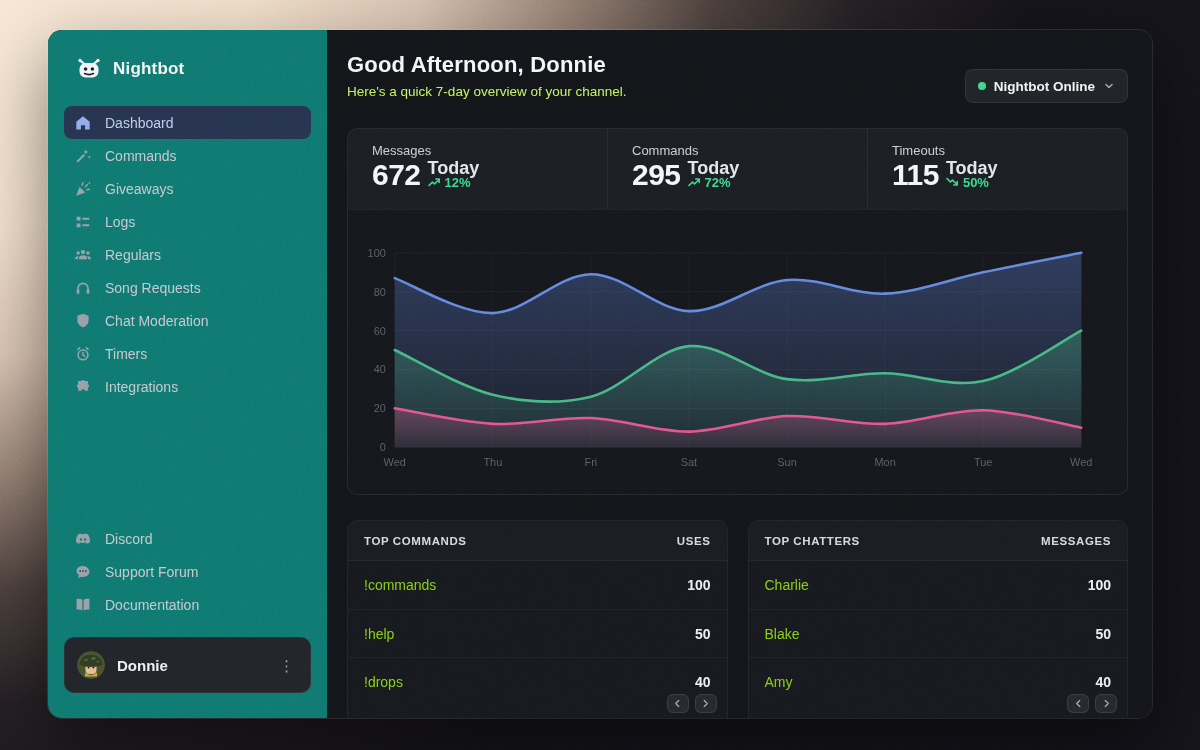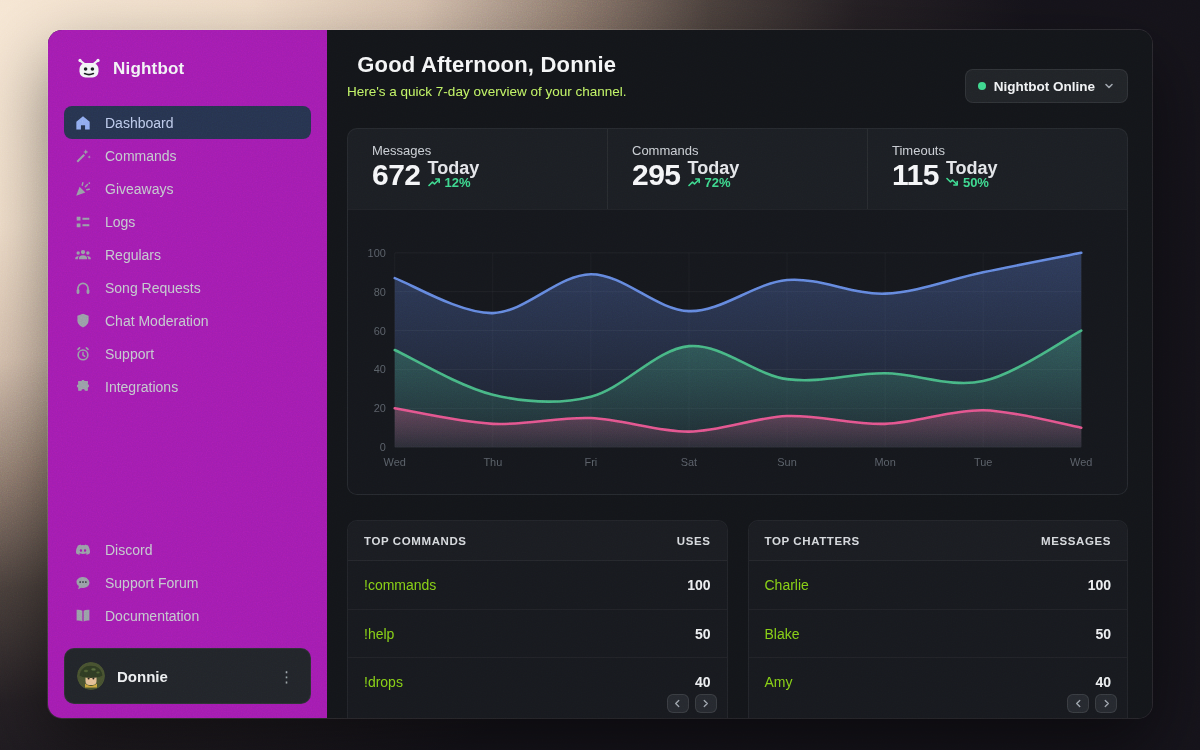--- a/index.html
+++ b/index.html
@@ -19,22 +19,22 @@
 
   
   .window {
     position:absolute; left:48px; top:30px; width:1104px; height:688px;
     border-radius:14px; overflow:hidden; display:flex;
     background:#131519;
     box-shadow:0 0 0 1px rgba(255,255,255,.10), 0 28px 70px rgba(0,0,0,.5);
   }
 
   
-  .sidebar { width:279px; flex:0 0 279px; background:#a21caf;
-             display:flex; flex-direction:column; padding:24px 16px 14px; }
+  .sidebar { width:279px; flex:0 0 279px; background:#0f766e;
+             display:flex; flex-direction:column; padding:24px 16px 25px; }
   .logo-row { display:flex; align-items:center; gap:11px; padding-left:12px; height:30px; }
   .logo-row svg { display:block; }
   .logo-text { color:#f2f3f5; font-size:17px; font-weight:700; letter-spacing:.2px; }
 
   .nav { margin-top:22px; display:flex; flex-direction:column; }
   .nav-item { display:flex; align-items:center; gap:13px; height:33px;
               padding:0 10px; border-radius:8px; color:#c3c7cd; font-size:14px;
               font-weight:500; cursor:pointer; }
   .nav-item .nicon { width:18px; height:18px; color:#979da5; display:flex; align-items:center; justify-content:center; }
   .nav-item.active { background:#26334e; color:#bac8ea; }
@@ -45,21 +45,21 @@
   .user-card { margin-top:14px; height:56px; background:#212429;
                border:1px solid rgba(255,255,255,.055); border-radius:10px;
                display:flex; align-items:center; gap:12px; padding:0 12px; cursor:pointer; }
   .user-name { color:#eceef0; font-size:15px; font-weight:600; flex:1; }
   .kebab { color:#9aa0a8; font-size:15px; line-height:1; padding:2px 4px; cursor:pointer; }
   .avatar { width:28px; height:28px; border-radius:50%; overflow:hidden; flex:0 0 28px; }
 
   
   .main { flex:1; background:#131519; padding:22px 24px 0 20px;
           display:flex; flex-direction:column; min-width:0; }
-  .header-row { display:flex; justify-content:space-between; align-items:flex-start;text-align:center; }
+  .header-row { display:flex; justify-content:space-between; align-items:flex-start; }
   .page-title { color:#f4f5f6; font-size:22px; font-weight:700; letter-spacing:.2px; }
   .page-subtitle { color:#bef264; font-size:13.5px; margin-top:6px; }
 
   .status-btn { margin-top:17px; height:32px; display:flex; align-items:center; gap:8px;
                 background:#202327; border:1px solid rgba(255,255,255,.07);
                 border-radius:8px; padding:16px 12px; cursor:pointer; }
   .status-dot { width:8px; height:8px; border-radius:50%; background:#3dd68c; }
   .status-label { color:#eff1f3; font-size:13.5px; font-weight:700; }
   .status-chevron { color:#9aa0a8; display:flex; }
 
@@ -188,21 +188,21 @@
         <span>Chat Moderation</span>
       </div>
       <div class="nav-item">
         <span class="nicon">
           <svg width="18" height="18" viewBox="0 0 20 20">
               <circle cx="10" cy="11" r="5.4" fill="none" stroke="currentColor" stroke-width="1.8"></circle>
               <path d="M10 8.2v3l2 1.4" stroke="currentColor" stroke-width="1.6" fill="none" stroke-linecap="round"></path>
               <path d="M4.4 4.8 6.2 3.2M15.6 4.8 13.8 3.2" stroke="currentColor" stroke-width="1.8" stroke-linecap="round"></path>
             </svg>
         </span>
-        <span>Support</span>
+        <span>Timers</span>
       </div>
       <div class="nav-item">
         <span class="nicon">
           <svg width="18" height="18" viewBox="0 0 20 20" fill="currentColor">
               <path d="M8.2 3.4a1.9 1.9 0 0 1 3.6 0h3.6V7a1.9 1.9 0 0 1 0 3.6v3.6h-3.3a1.9 1.9 0 0 0-3.8 0H4.6v-3.4a1.9 1.9 0 0 1 0-3.7V3.4Z"></path>
             </svg>
         </span>
         <span>Integrations</span>
       </div>
     </nav>

